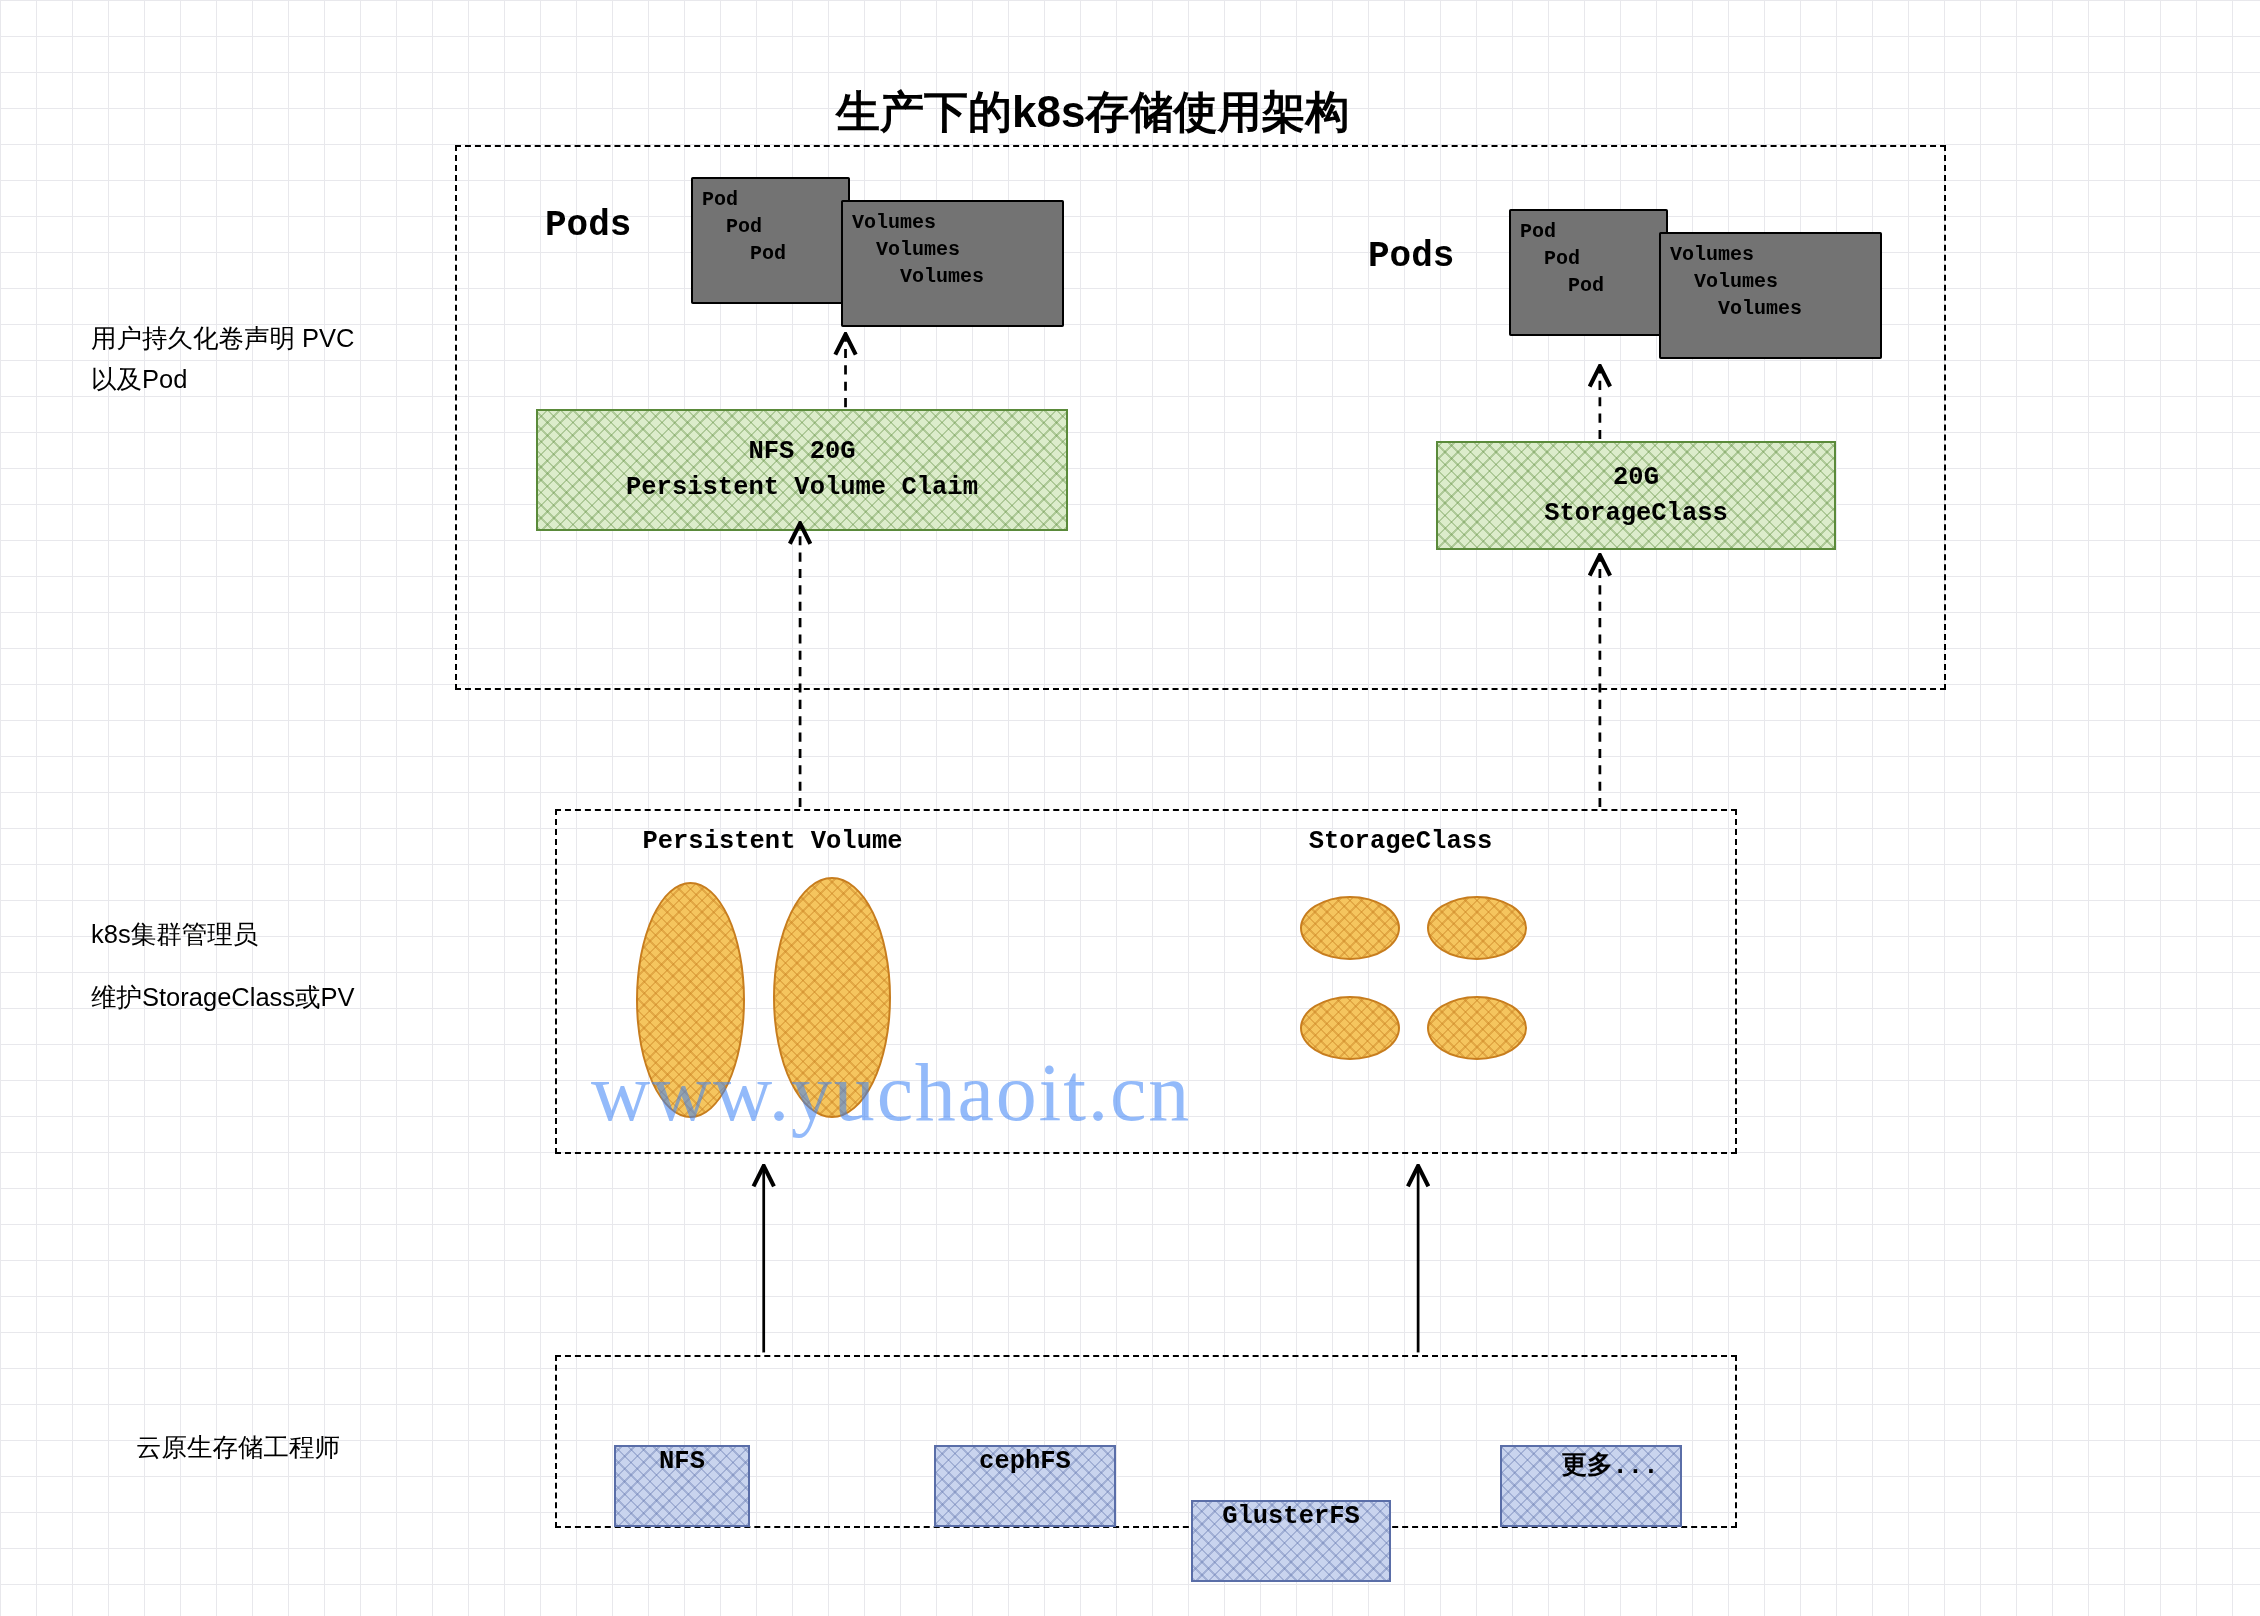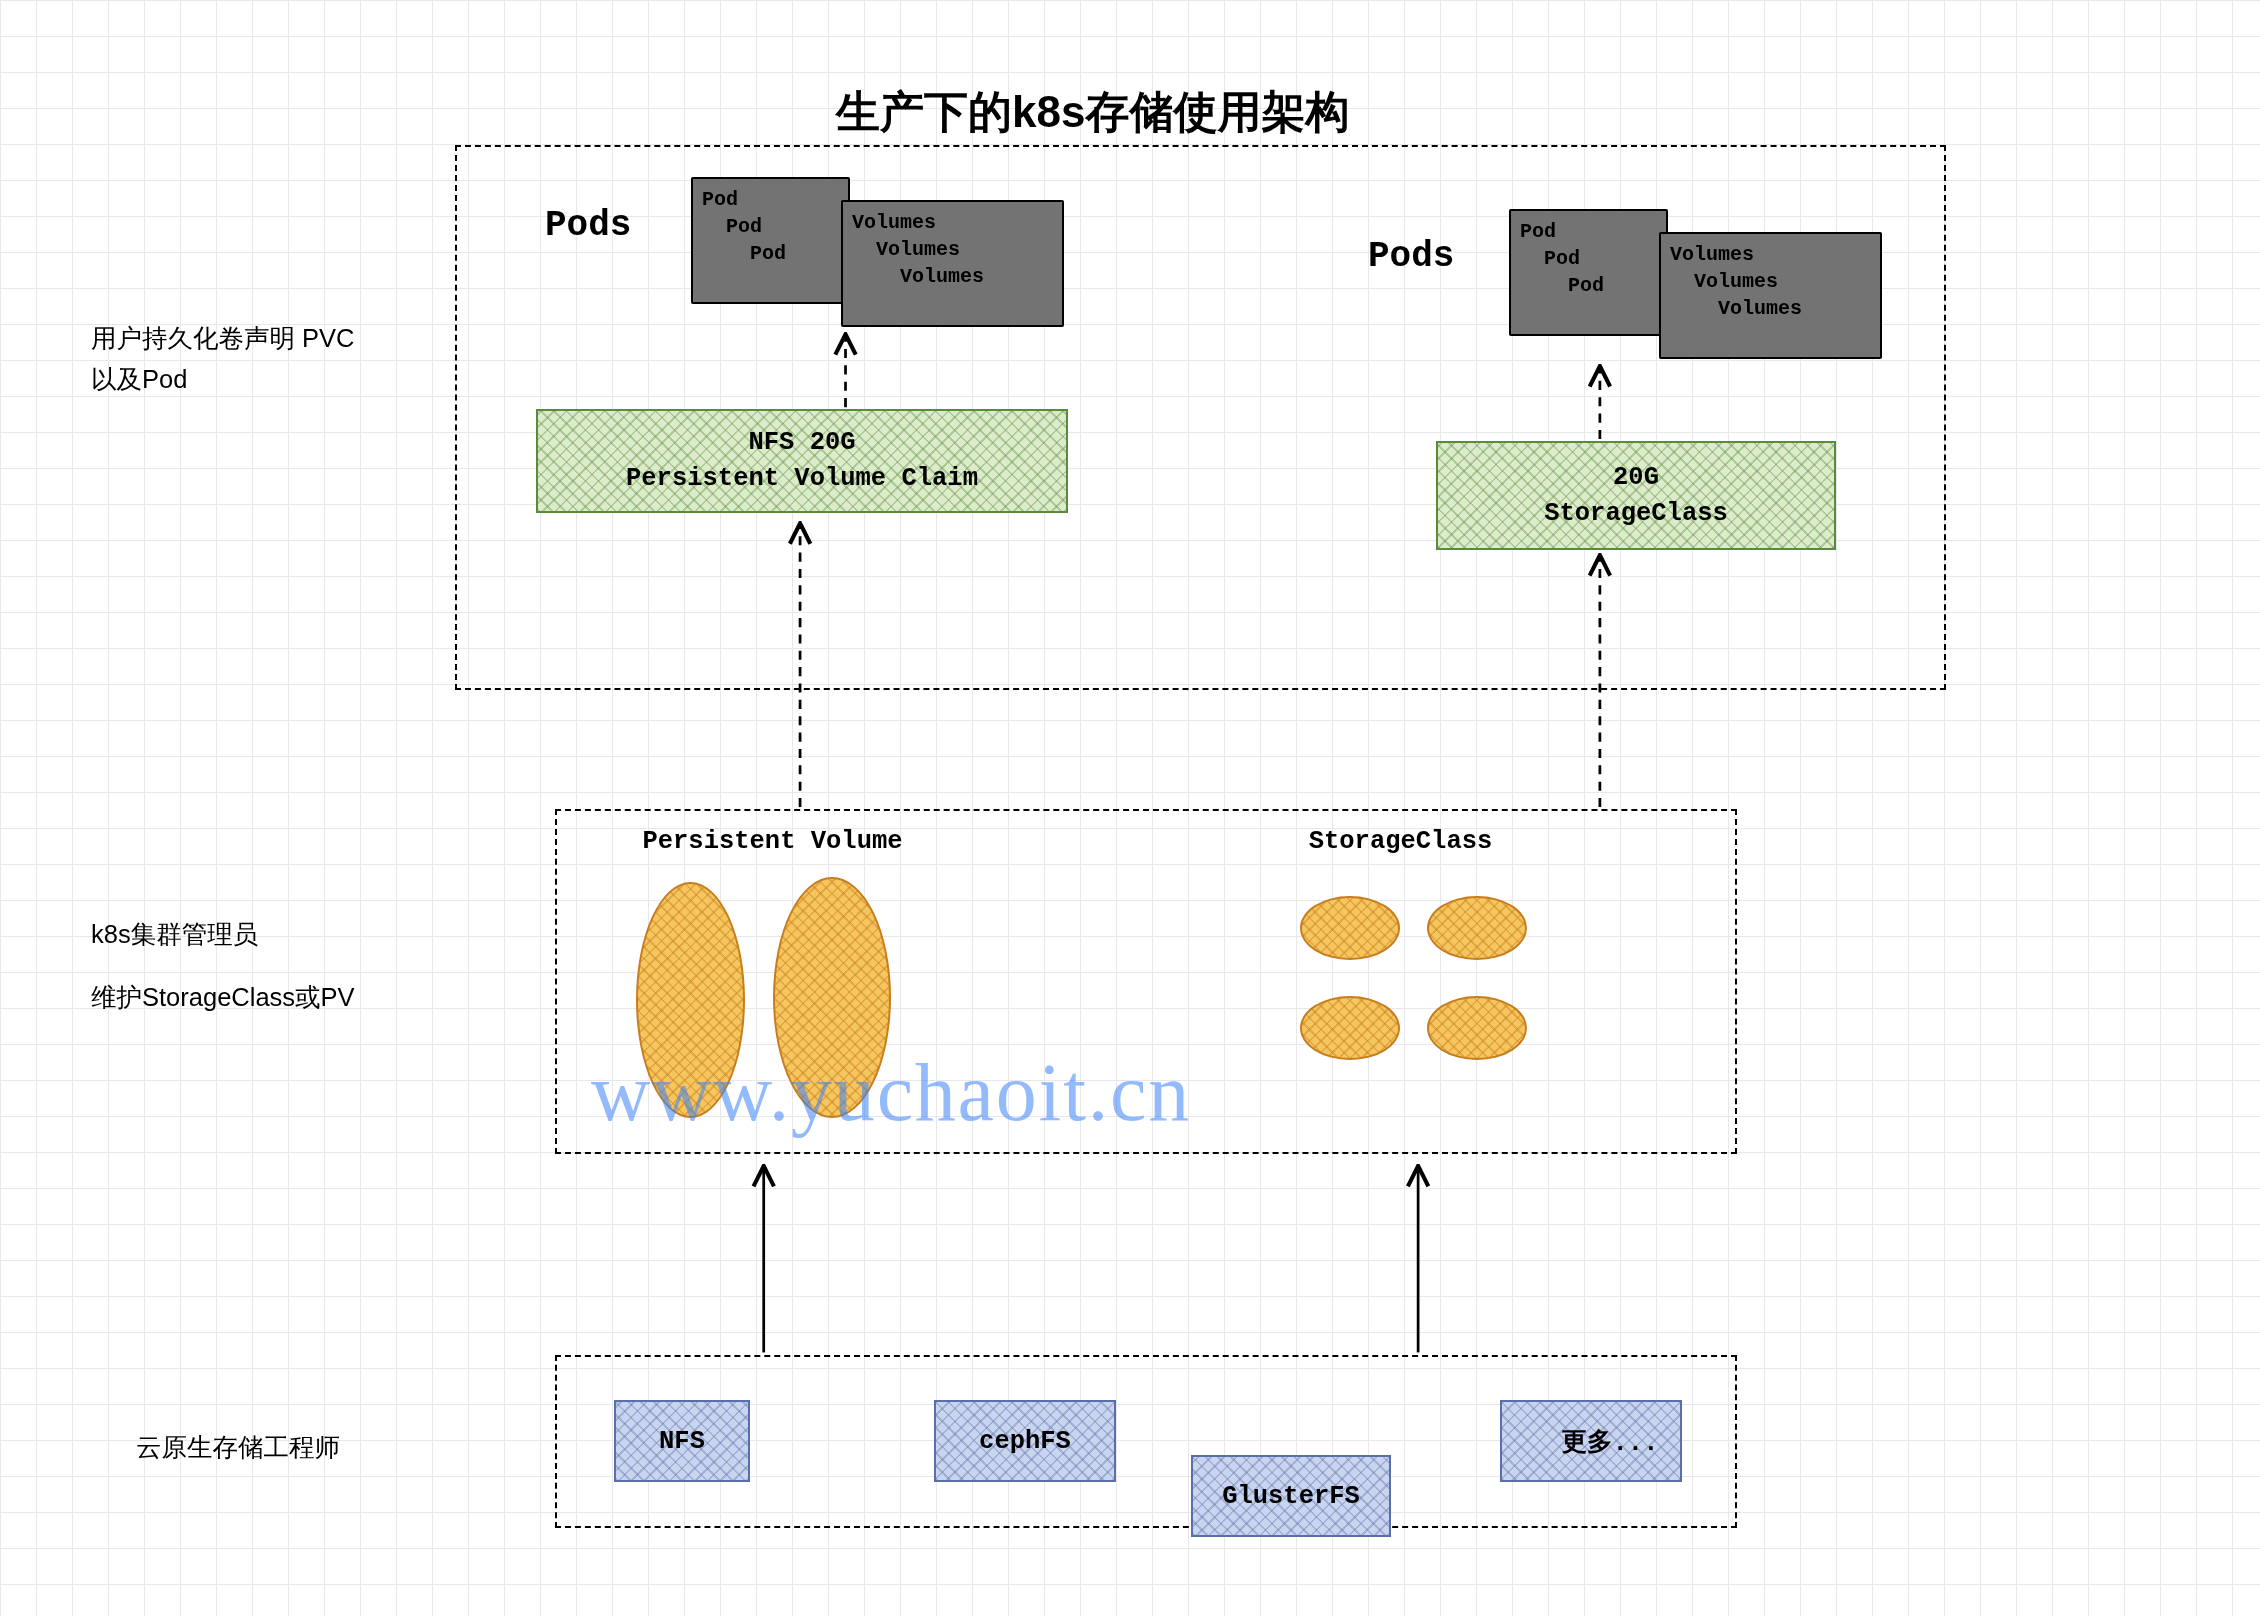--- a/index.html
+++ b/index.html
@@ -64,21 +64,21 @@
     align-items: center;
     justify-content: center;
   }
   .green-box .mono { font-size: 25.5px; color:#000; line-height:1.4; }
   .blue-box {
     border: 2.3px solid #5a6ea8;
     background: #c9d4ee;
     background-image:
       repeating-linear-gradient(45deg, rgba(90,110,168,0.35) 0 1.8px, transparent 1.8px 9px),
       repeating-linear-gradient(-45deg, rgba(90,110,168,0.35) 0 1.8px, transparent 1.8px 9px);
-    display:flex; align-items:center; justify-content:center;
+    display:flex; justify-content:center;margin-top:45px;
   }
   .blue-box .mono { font-size: 25.5px; color:#000; }
   .orange-ellipse {
     border: 2.3px solid #c77d1e;
     background: #f5c55e;
     background-image:
       repeating-linear-gradient(45deg, rgba(199,125,30,0.4) 0 1.8px, transparent 1.8px 8.2px),
       repeating-linear-gradient(-45deg, rgba(199,125,30,0.4) 0 1.8px, transparent 1.8px 8.2px);
     border-radius: 50%;
   }
@@ -133,21 +133,21 @@
   <div class="stack-text">Pod
   Pod
     Pod</div>
 </div>
 <div class="abs sketch-box" style="left:1659px; top:232px; width:223px; height:127px;">
   <div class="stack-text">Volumes
   Volumes
     Volumes</div>
 </div>
 
-<div class="abs green-box" style="left:536px; top:409px; width:532px; height:104px;">
+<div class="abs green-box" style="left:536px; top:409px; width:532px; height:122px;">
   <div class="mono">NFS 20G</div>
   <div class="mono">Persistent Volume Claim</div>
 </div>
 
 <div class="abs green-box" style="left:1436px; top:441px; width:400px; height:109px;">
   <div class="mono">20G</div>
   <div class="mono">StorageClass</div>
 </div>
 
 <div class="abs dashed-box" style="left:555px; top:809px; width:1182px; height:345px;"></div>

